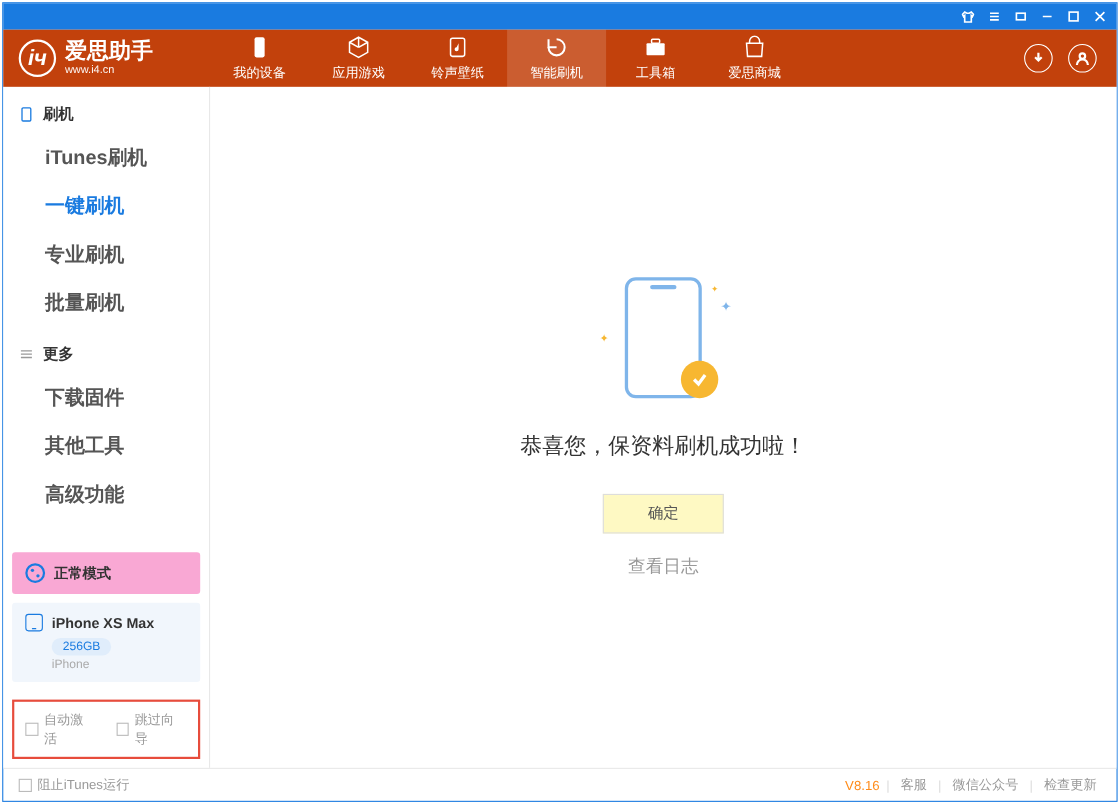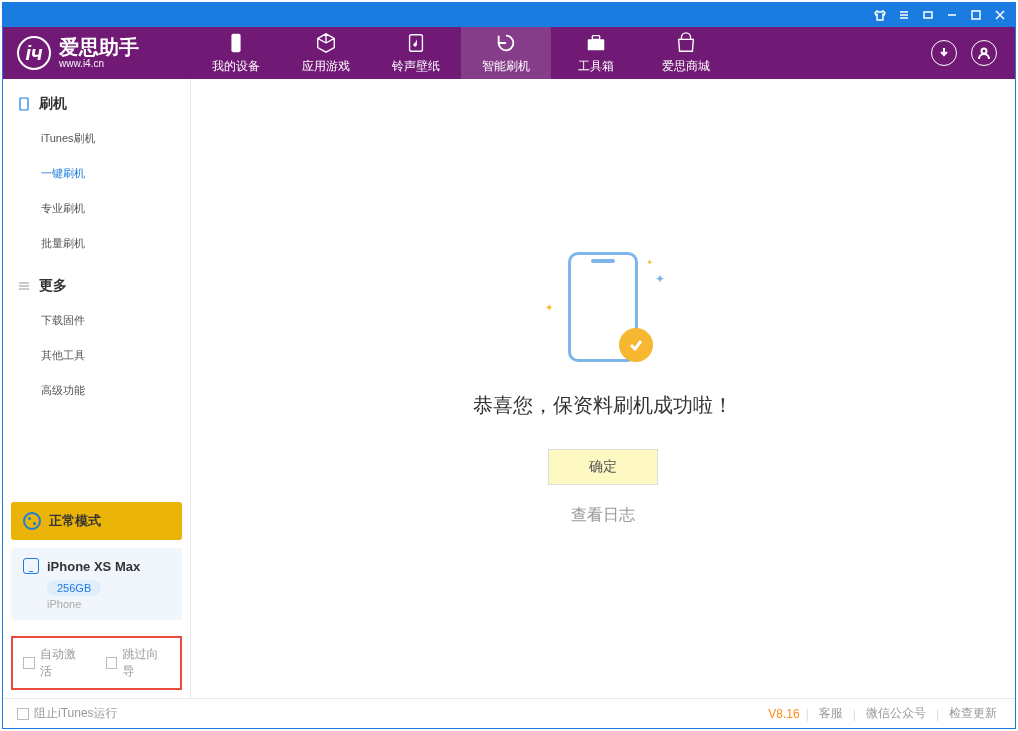--- a/index.html
+++ b/index.html
@@ -5,21 +5,21 @@
     * { box-sizing: border-box; margin: 0; padding: 0; font-family: "Microsoft YaHei", Arial, sans-serif; }
     body { background: #fff; width: 1018px; height: 731px; overflow: hidden; }
     .window { width: 1014px; height: 727px; border: 1px solid #1a7be0; margin: 2px; display: flex; flex-direction: column; }
 
     
     .titlebar { height: 24px; background: #1a7be0; display: flex; justify-content: flex-end; align-items: center; padding: 0 8px; gap: 10px; }
     .titlebar .sys-icon { width: 14px; height: 14px; display: flex; align-items: center; justify-content: center; color: #fff; cursor: pointer; }
     .sys-icon svg { width: 12px; height: 12px; stroke: #fff; fill: none; stroke-width: 1.5; }
 
     
-    .header { height: 52px; background: #701a75; display: flex; align-items: stretch; padding-left: 14px; }
+    .header { height: 52px; background: #c2410c; display: flex; align-items: stretch; padding-left: 14px; }
     .logo { display: flex; align-items: center; color: #fff; gap: 8px; width: 174px; }
     .logo-badge { width: 34px; height: 34px; border-radius: 50%; border: 2px solid #fff; display: flex; align-items: center; justify-content: center; font-weight: bold; font-size: 20px; color: #fff; font-style: italic; }
     .logo-text { display: flex; flex-direction: column; line-height: 1; }
     .logo-title { font-size: 20px; font-weight: bold; }
     .logo-sub { font-size: 10px; margin-top: 2px; opacity: 0.95; }
     .tabs { display: flex; }
     .tab { width: 90px; display: flex; flex-direction: column; align-items: center; justify-content: center; color: #fff; font-size: 12px; cursor: pointer; gap: 4px; }
     .tab.active { background: rgba(255,255,255,0.15); }
     .tab-icon { width: 22px; height: 22px; }
     .tab-icon svg { width: 100%; height: 100%; fill: #fff; }
@@ -28,25 +28,25 @@
     .circle-btn svg { width: 14px; height: 14px; stroke: #fff; fill: none; stroke-width: 2; }
 
     
     .body { flex: 1; display: flex; background: #fff; }
 
     
     .sidebar { width: 188px; border-right: 1px solid #e8e8e8; display: flex; flex-direction: column; }
     .side-scroll { flex: 1; }
     .side-group-header { display: flex; align-items: center; padding: 16px 14px 8px; font-size: 14px; color: #333; font-weight: bold; gap: 8px; }
     .side-group-header svg { width: 14px; height: 14px; }
-    .side-item { padding: 10px 14px 10px 38px; font-size: 11px; color: #555; cursor: pointer; }
+    .side-item { padding: 10px 14px 10px 38px; font-size: 18px; color: #555; cursor: pointer; font-weight: bold; }
     .side-item.active { color: #1a7be0; }
 
     .device-panel { padding: 8px; }
-    .mode-box { background: #eab308; border-radius: 3px; padding: 10px 12px; display: flex; align-items: center; gap: 8px; margin-bottom: 8px; }
+    .mode-box { background: #f9a8d4; border-radius: 3px; padding: 10px 12px; display: flex; align-items: center; gap: 8px; margin-bottom: 8px; }
     .mode-icon { width: 18px; height: 18px; border-radius: 50%; border: 2px solid #1a7be0; position: relative; }
     .mode-icon::before, .mode-icon::after { content: ''; position: absolute; width: 3px; height: 3px; background: #1a7be0; border-radius: 50%; }
     .mode-icon::before { top: 3px; left: 3px; }
     .mode-icon::after { bottom: 3px; right: 3px; }
     .mode-text { font-size: 13px; color: #333; font-weight: bold; }
     .device-box { background: #f1f6fc; border-radius: 3px; padding: 10px 12px; }
     .device-name-row { display: flex; align-items: center; gap: 8px; }
     .device-ico { width: 16px; height: 16px; border: 1.5px solid #1a7be0; border-radius: 3px; position: relative; }
     .device-ico::after { content: ''; position: absolute; bottom: 1px; left: 50%; transform: translateX(-50%); width: 4px; height: 1.5px; background: #1a7be0; border-radius: 1px; }
     .device-name { font-size: 13px; font-weight: bold; color: #333; }

